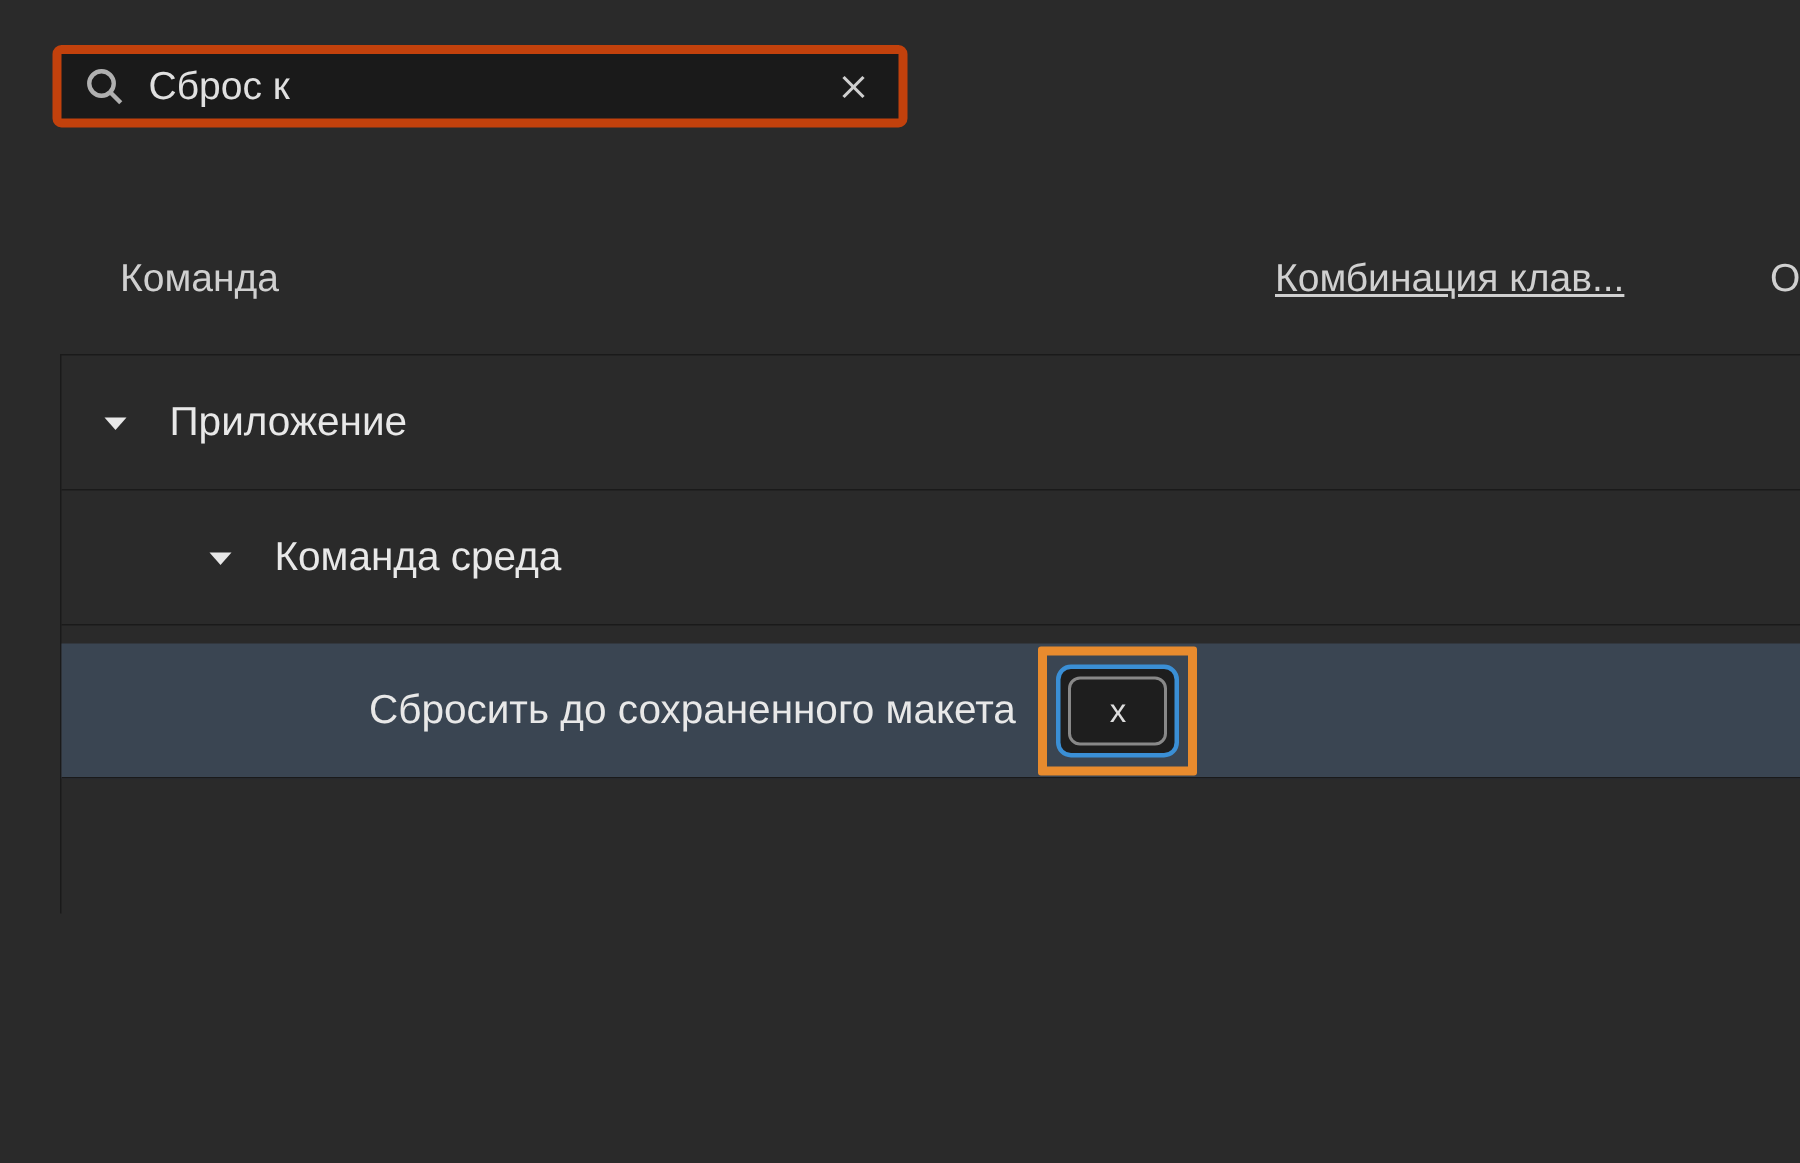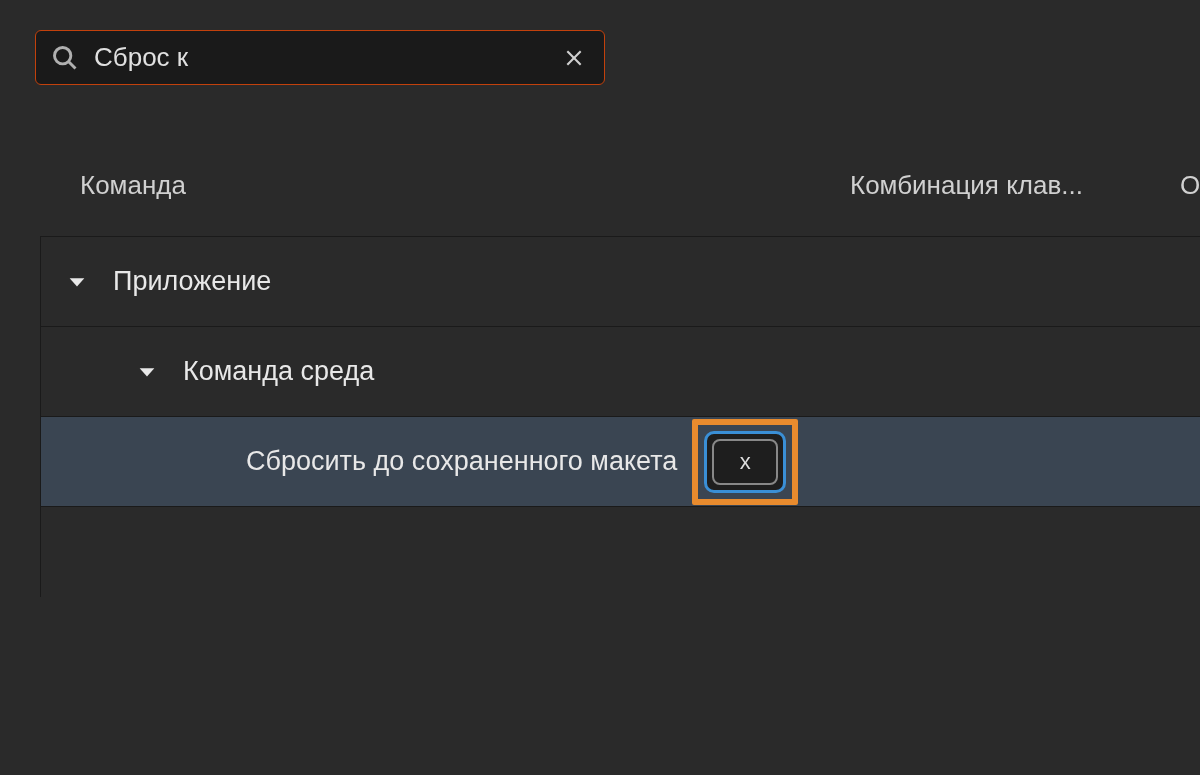--- a/index.html
+++ b/index.html
@@ -13,21 +13,21 @@
       color: #e0e0e0;
       width: 1200px;
       height: 775px;
       overflow: hidden;
     }
     .search-container {
       margin: 30px 0 0 35px;
       width: 570px;
       height: 55px;
       background: #1a1a1a;
-      border: 1px solid #c2410c;
+      border: 6px solid #c2410c;
       border-radius: 6px;
       display: flex;
       align-items: center;
       padding: 0 20px 0 15px;
     }
     .search-icon-svg {
       width: 28px;
       height: 28px;
       fill: none;
       stroke: #b0b0b0;
@@ -61,20 +61,21 @@
       gap: 20px;
     }
     .header-command {
       flex: 0 0 750px;
     }
     .header-shortcut {
       flex: 0 0 310px;
       white-space: nowrap;
       overflow: hidden;
       text-overflow: ellipsis;
+      text-decoration: underline;
     }
     .header-desc {
       white-space: nowrap;
     }
     .tree-area {
       margin: 35px 0 0 40px;
       border-top: 1px solid #1a1a1a;
       border-left: 1px solid #1a1a1a;
     }
     .tree-row {
@@ -88,20 +89,21 @@
     }
     .tree-row.level-0 {
       padding-left: 25px;
     }
     .tree-row.level-1 {
       padding-left: 95px;
     }
     .tree-row.level-2 {
       padding-left: 205px;
       background: #3a4552;
+      margin-top: 12px;
     }
     .chevron-svg {
       width: 22px;
       height: 22px;
       fill: #e8e8e8;
       margin-right: 25px;
       flex-shrink: 0;
     }
     .row-label {
       user-select: none;

